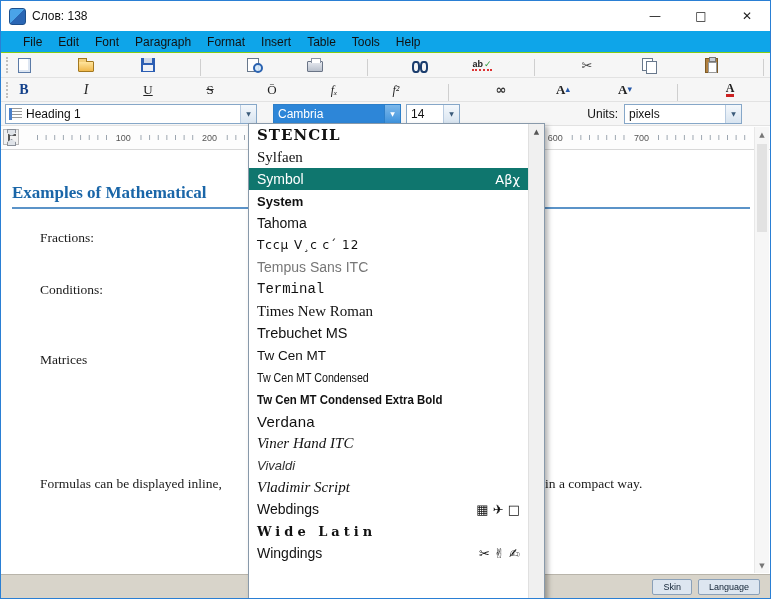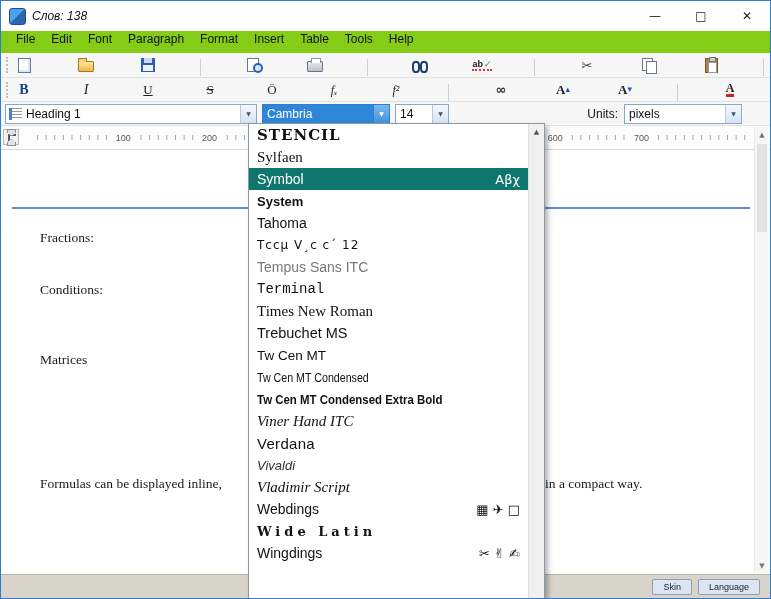--- a/index.html
+++ b/index.html
@@ -7,28 +7,28 @@
   body { font-family:"Liberation Sans",sans-serif; }
   .window { position:relative; width:771px; height:599px; background:#f7f7f7;
             border:1px solid #2a7fd4; overflow:hidden; display:flex; flex-direction:column; }
 
   
   .titlebar { height:30px; background:#fff; display:flex; align-items:center; flex:0 0 auto; }
   .app-icon { width:17px; height:17px; margin:0 6px 0 8px; border-radius:3px;
               background:linear-gradient(135deg,#4aa3e8 0 50%,#2a66b4 50%),linear-gradient(#f6d44a,#f6d44a);
               background-size:100% 100%, 7px 7px; background-position:0 0, 5px 5px; background-repeat:no-repeat;
               border:1px solid #1d4f8c; }
-  .title-text { font-size:12px; color:#111;font-style:italic; }
+  .title-text { font-size:12px; color:#111; }
   .win-controls { margin-left:auto; display:flex; height:100%; }
   .win-btn { width:46px; height:100%; display:flex; align-items:center; justify-content:center;
              font-size:12px; color:#222; font-family:"DejaVu Sans",sans-serif; }
 
   
-  .menubar { height:22px; background:#84cc16; border-bottom:6px solid #84cc16;
-             display:flex; align-items:center; padding-left:7px; flex:0 0 auto; }
+  .menubar { height:22px; background:#0ea5e9; border-bottom:1px solid #84cc16;
+             display:flex; align-items:center; padding-left:14px; flex:0 0 auto; }
   .menu-item { font-size:12px; color:#111; padding:2px 8px; }
 
   
   .toolbar { background:#f6f6f6; border-bottom:1px solid #e2e2e2; display:flex; align-items:center;
              padding:0 2px; flex:0 0 auto; }
   .tb1 { height:25px; }
   .tb2 { height:24px; }
   .tb-left { display:flex; align-items:flex-end;gap:36px; }
   .tb-side { display:flex; align-items:center; margin-left:auto; margin-right:18px; }
   .grip { width:5px; height:16px; margin:0 3px; border-left:2px dotted #bfbfbf; }
@@ -128,21 +128,21 @@
   .combo-row { height:24px; background:#f6f6f6; border-bottom:1px solid #e2e2e2; display:flex;
                align-items:center; flex:0 0 auto; }
   .combo { display:flex; align-items:center; height:20px; background:#fff; border:1px solid #86a7c8; font-size:12px; }
   .combo-text { flex:1; padding:0 4px; white-space:nowrap; overflow:hidden; color:#111; }
   .combo-arrow { width:16px; height:100%; display:flex; align-items:center; justify-content:center;
                  border-left:1px solid #b8cbe0; background:linear-gradient(#f4f8fc,#d8e4f0); }
   .combo-arrow::after { content:"▼"; font-size:6px; color:#3a5a7a; font-family:"DejaVu Sans",sans-serif; }
   .combo-ico { width:13px; height:12px; margin-left:3px; border-left:3px solid #4a7fc9;
                background:repeating-linear-gradient(#999 0 1px,transparent 1px 3px); }
   .style-combo { width:252px; margin-left:4px; }
-  .font-combo { width:128px; margin-left:5px; border-color:#2d7fc9; }
+  .font-combo { width:128px; margin-left:16px; border-color:#2d7fc9; }
   .font-combo .combo-text { background:#2d86d8; color:#fff; height:100%; display:flex; align-items:center; }
   .font-combo .combo-arrow { background:linear-gradient(#7db8ea,#3f93dd); border-left-color:#2d7fc9; }
   .font-combo .combo-arrow::after { color:#fff; }
   .size-combo { width:54px; margin-left:5px; }
   .units-label { margin-left:auto; font-size:12px; color:#111; }
   .units-combo { width:118px; margin-left:6px; margin-right:28px; }
 
   
   .ruler-row { height:24px; background:#fdfdfd; border-bottom:1px solid #d8d8d8; position:relative; flex:0 0 auto; }
   .tab-selector { position:absolute; left:2px; top:3px; width:16px; height:16px; background:#f1f1f1;
@@ -433,20 +433,21 @@
         <span class="ruler-num"><i>400</i></span>
         <span class="ruler-num"><i>500</i></span>
         <span class="ruler-num"><i>600</i></span>
         <span class="ruler-num"><i>700</i></span>
       </div>
     <span class="ind-marker ind-top"></span>
     <span class="ind-marker ind-bottom"></span>
   </div>
 
   <div class="doc-area">
+    <div class="doc-heading">Examples of Mathematical</div>
     <div class="heading-rule"></div>
     <div class="doc-label lbl-0">Fractions:</div>
     <div class="doc-label lbl-1">Conditions:</div>
     <div class="doc-label lbl-2">Matrices</div>
     <div class="doc-frag frag-left">Formulas can be displayed inline,</div>
     <div class="doc-frag frag-right">in a compact way.</div>
   </div>
 
   <div class="statusbar">
 
@@ -521,27 +522,27 @@
         <div class="font-row fr-twcen-cond">
           <span class="font-name">Tw Cen MT Condensed</span>
           <span class="font-preview"></span>
         </div>
 
         <div class="font-row fr-twcen-bold">
           <span class="font-name">Tw Cen MT Condensed Extra Bold</span>
           <span class="font-preview"></span>
         </div>
 
+        <div class="font-row fr-verdana">
+          <span class="font-name">Verdana</span>
+          <span class="font-preview"></span>
+        </div>
+
         <div class="font-row fr-viner">
           <span class="font-name">Viner Hand ITC</span>
-          <span class="font-preview"></span>
-        </div>
-
-        <div class="font-row fr-verdana">
-          <span class="font-name">Verdana</span>
           <span class="font-preview"></span>
         </div>
 
         <div class="font-row fr-vivaldi">
           <span class="font-name">Vivaldi</span>
           <span class="font-preview"></span>
         </div>
 
         <div class="font-row fr-vladimir">
           <span class="font-name">Vladimir Script</span>

